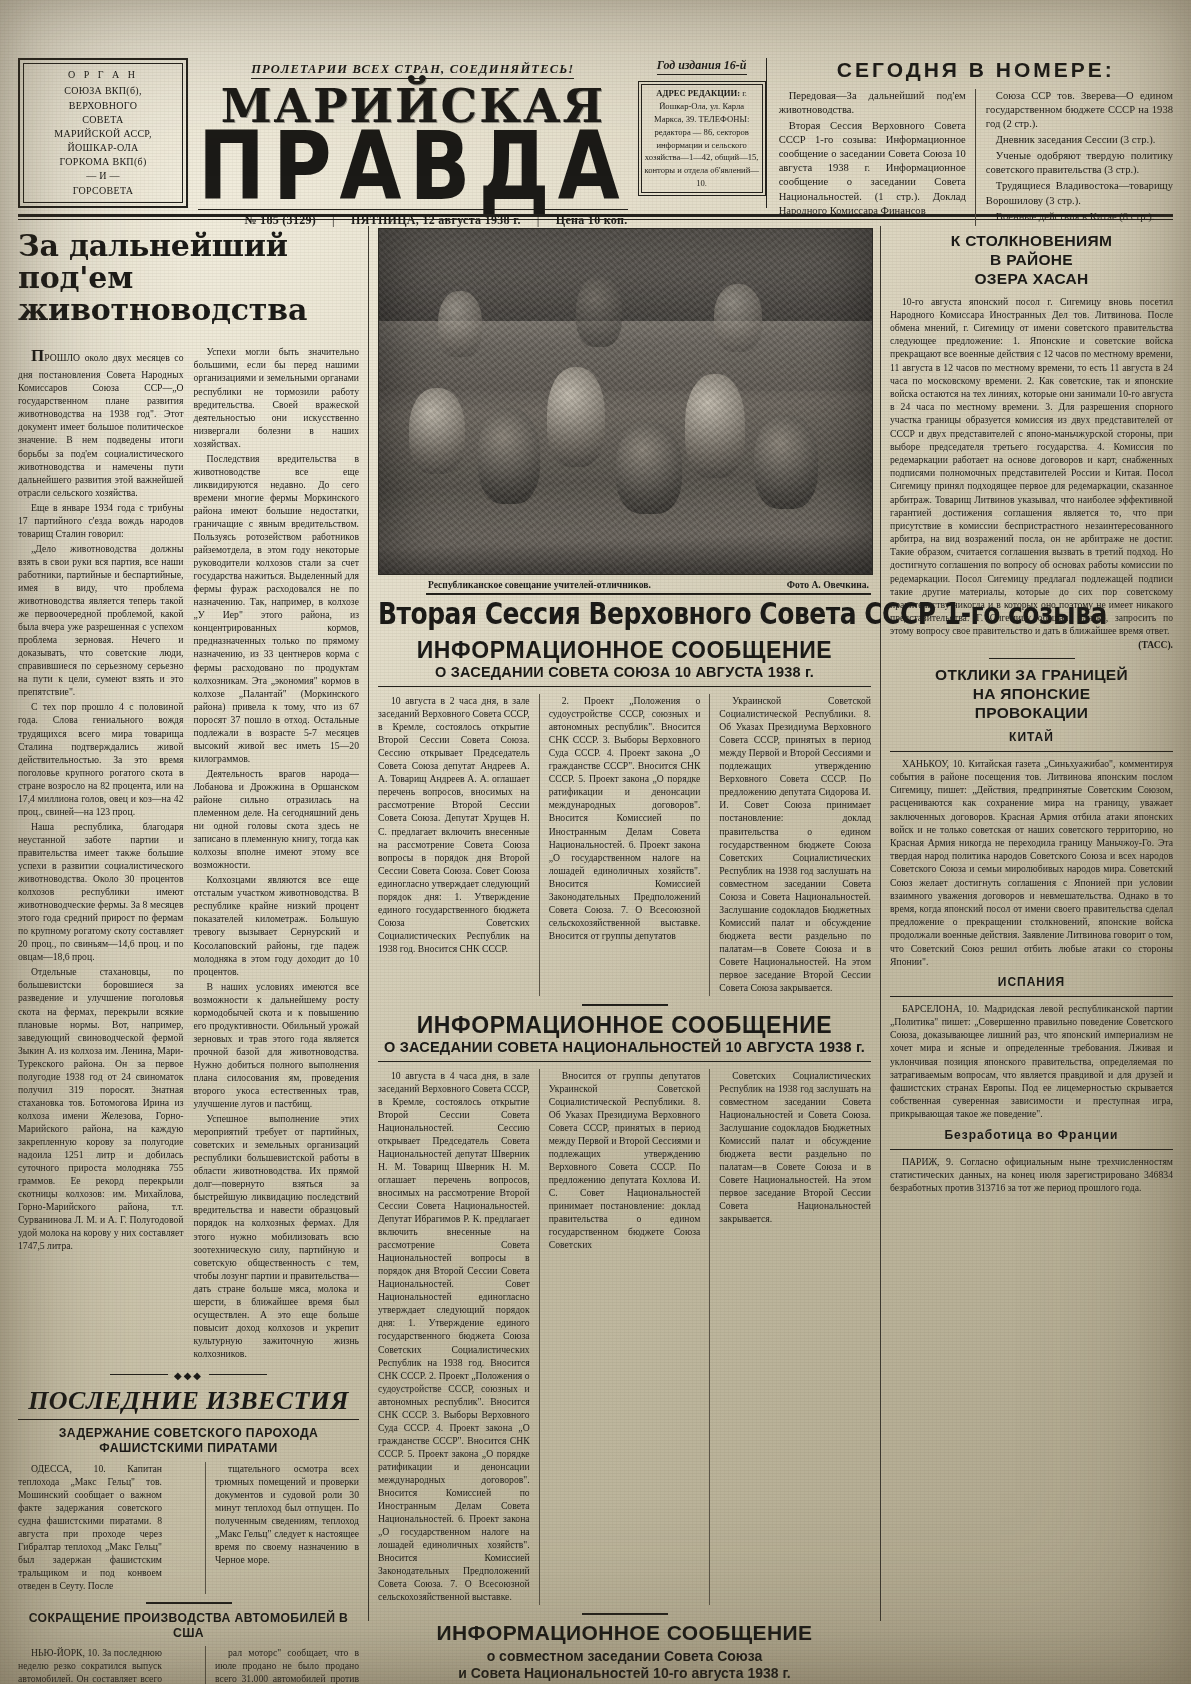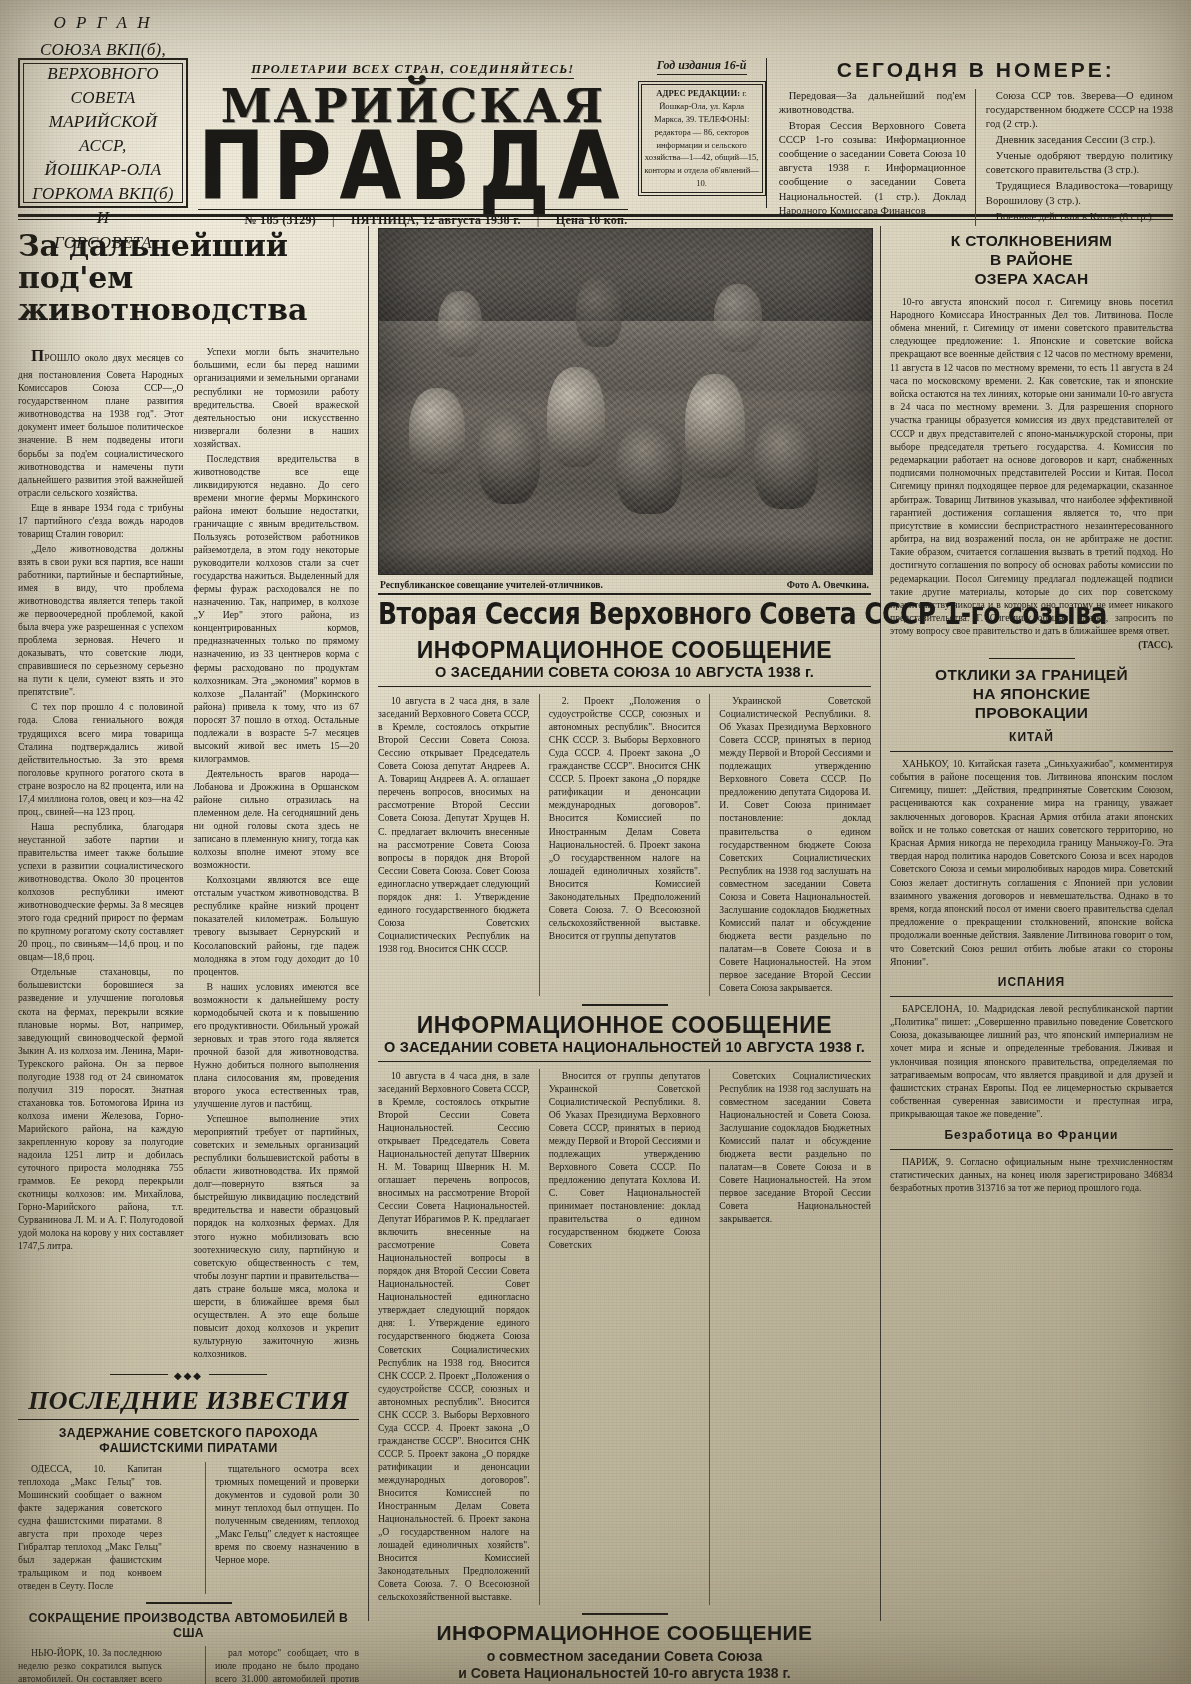--- a/index.html
+++ b/index.html
@@ -35,24 +35,23 @@
 
   .page{
     position:absolute;left:18px;top:58px;width:1155px;height:1600px;
   }
 
   
   .masthead{display:flex;align-items:stretch;height:150px;}
   .mh-organ{
     width:170px;border:2px solid #23211c;
     display:flex;flex-direction:column;justify-content:center;align-items:center;
-    text-align:center;font-size:17px;line-height:1.42;letter-spacing:.3px;
+    text-align:center;font-size:10px;line-height:1.42;letter-spacing:.3px;
     padding:4px 6px;box-sizing:border-box;position:relative;
     font-family:"Liberation Serif", serif;
-    font-style:italic;
   }
   .mh-organ::before{content:"";position:absolute;inset:3px;border:1px solid #23211c;}
   .mh-organ span{position:relative;z-index:1;display:block;}
   .mh-organ .l0{letter-spacing:3px;margin-bottom:2px;}
 
   .mh-title{flex:1;text-align:center;padding:0 10px;position:relative;}
   .mh-slogan{
     font-size:12.5px;font-style:italic;font-weight:bold;letter-spacing:1.2px;
     border-bottom:1.6px solid #23211c;display:inline-block;padding-bottom:1px;margin-top:4px;
   }
@@ -184,21 +183,21 @@
     background-image:
       repeating-linear-gradient(47deg, rgba(255,255,255,.10) 0 2px, rgba(0,0,0,.12) 2px 4px),
       repeating-linear-gradient(-36deg, rgba(255,255,255,.07) 0 3px, rgba(0,0,0,.10) 3px 6px);}
   .photo .band{position:absolute;left:0;right:0;}
   .b1{top:0;height:92px;background:linear-gradient(180deg,#6f6a63,#3f3c38);opacity:.85;}
   .b2{top:92px;height:70px;background:linear-gradient(180deg,#8d877d,#5a554e);opacity:.6;}
   .fig{position:absolute;border-radius:46% 46% 38% 38%;background:radial-gradient(circle at 38% 28%, #cfc8ba, #6e685f 62%, #3a3733);opacity:.85;}
   .fig.d{background:radial-gradient(circle at 40% 30%, #8e877c, #43403b 65%, #262421);}
   .photocap{
     display:flex;justify-content:space-between;font-size:9.6px;font-weight:bold;
-    padding:4px 2px 3px;border-bottom:2.4px solid #23211c;
+    padding:4px 2px 3px;border-bottom:2.4px solid #23211c;margin-left:48px;
   }
   .sig{text-align:right;font-size:9.5px;font-weight:bold;margin-top:2px;}
 </style>
 </head>
 <body>
 
 <div class="sheet">
   <div class="paper"></div>
   <div class="grain"></div>
 

